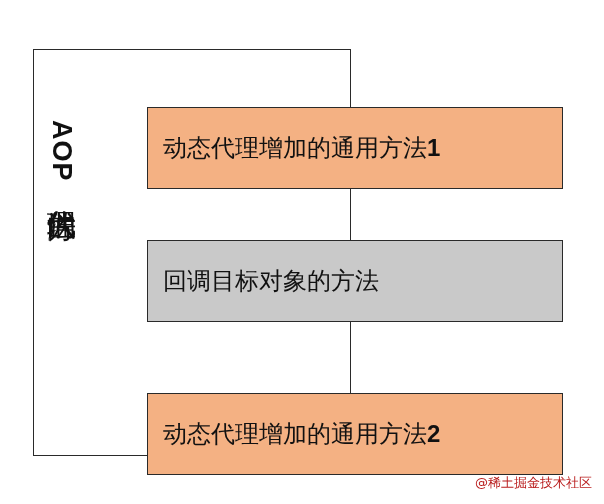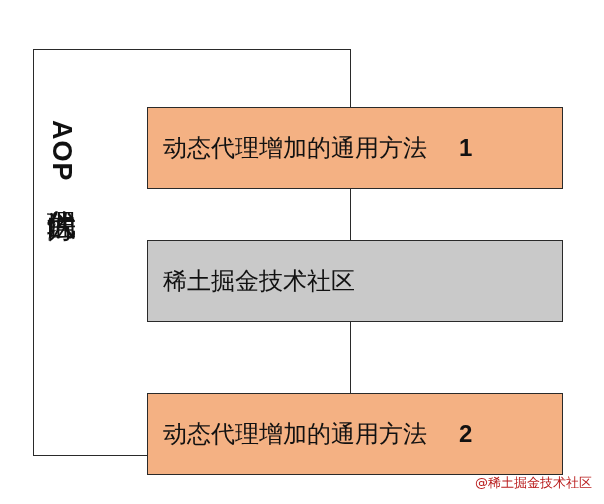--- a/index.html
+++ b/index.html
@@ -7,21 +7,21 @@
          font-family: "DejaVu Sans", "Liberation Sans", sans-serif; }
   .outer { position:absolute; left:33px; top:49px; width:318px; height:407px;
            border:1.5px solid #2a2a2a; background:#fff; box-sizing:border-box; }
   .vlabel { position:absolute; left:44px; top:120px; width:36px; height:250px;
             display:flex; flex-direction:column; align-items:center; }
   .vlabel .aop { writing-mode: vertical-rl; font-family:"Liberation Sans", sans-serif;
                  font-weight:bold; font-size:27px; color:#111; letter-spacing:1px; line-height:36px; }
   .vlabel .cn { writing-mode: vertical-rl; font-size:29px; color:#111; line-height:36px; margin-top:6px; }
   .box { position:absolute; left:147px; width:416px; height:82px; box-sizing:border-box;
          border:1.5px solid #2a2a2a; display:flex; align-items:center; padding-left:15px;
-         font-size:24px; color:#111;gap:32px; }
+         font-size:24px; color:#111; }
   .box .num { font-family:"Liberation Sans", sans-serif; font-weight:bold; }
   .b1 { top:107px; }
   .b2 { top:240px; }
   .b3 { top:393px; }
   .watermark { position:absolute; right:12px; bottom:12px; font-size:13px; color:#b91c1c; }
 </style>
 </head>
 <body>
 
 <div class="outer"></div>
@@ -30,21 +30,21 @@
   <span class="aop">AOP</span>
   <span class="cn">代理的方法</span>
 </div>
 
 <div class="box b1" style="background:#f4b183;">
   <span>动态代理增加的通用方法</span>
     <span class="num">1</span>
 </div>
 
 <div class="box b2" style="background:#c9c9c9;">
-  <span>稀土掘金技术社区</span>
+  <span>回调目标对象的方法</span>
 </div>
 
 <div class="box b3" style="background:#f4b183;">
   <span>动态代理增加的通用方法</span>
     <span class="num">2</span>
 </div>
 
 <div class="watermark">@稀土掘金技术社区</div>
 
 </body></html>

